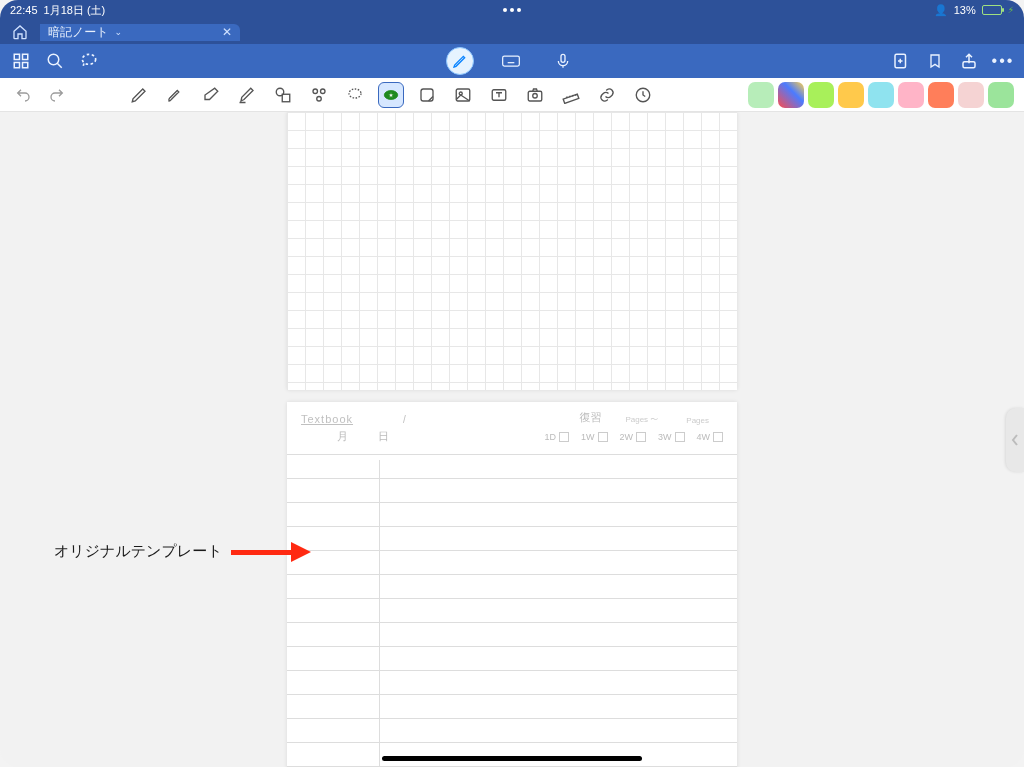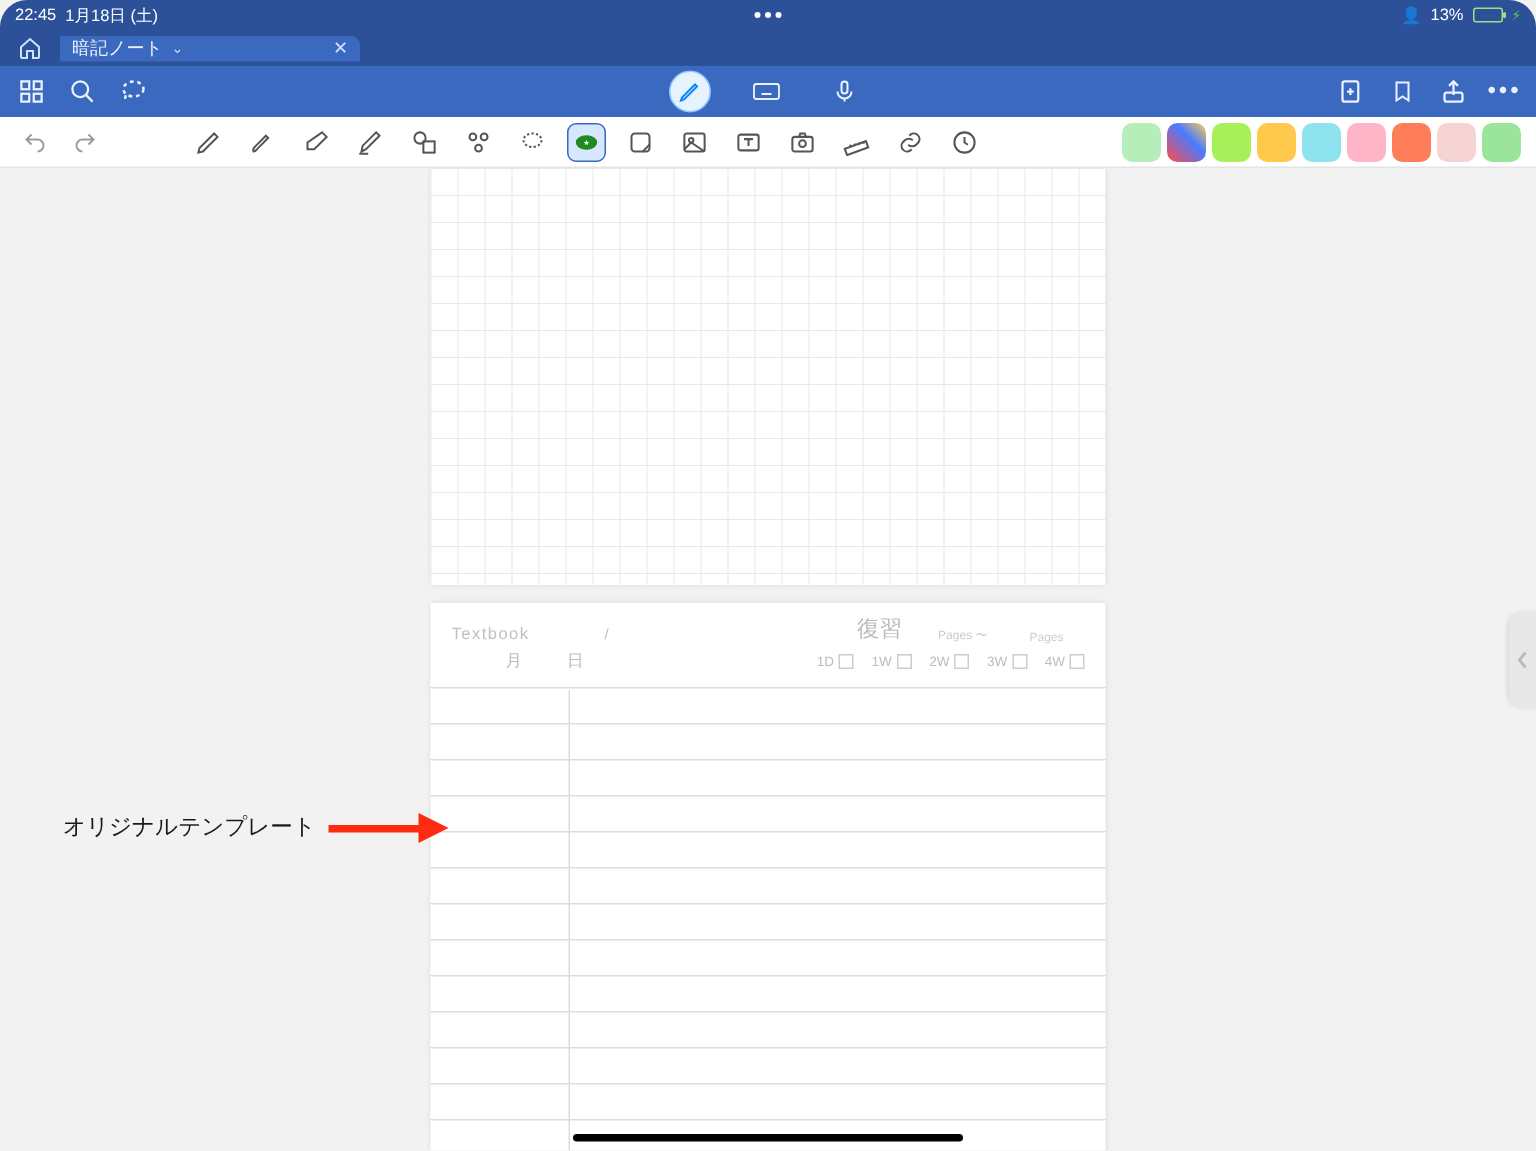--- a/index.html
+++ b/index.html
@@ -98,23 +98,23 @@
       linear-gradient(#e7e7e7 1px,transparent 1px),
       linear-gradient(90deg,#e7e7e7 1px,transparent 1px);
     background-size:18px 18px;
   }
   .page.template-page {
     top:290px; height:560px;
     font-size:10px; color:#bbb;
   }
   .tpl-header{padding:8px 14px 4px;}
   .tpl-row1{display:flex;align-items:flex-end;}
-  .tpl-row1 .tbk{font-size:11px;color:#c0c0c0;letter-spacing:1px;}
+  .tpl-row1 .tbk{font-size:11px;color:#c0c0c0;letter-spacing:1px;text-decoration:underline;}
   .tpl-row1 .slash{margin:0 30px 0 50px;color:#c0c0c0;}
-  .tpl-row1 .rev{margin-left:auto;margin-right:10px;font-size:15px;color:#bbb;}
+  .tpl-row1 .rev{margin-left:auto;margin-right:10px;font-size:11px;color:#bbb;}
   .tpl-row1 .pg{font-size:8px;color:#ccc;margin:0 14px;white-space:nowrap;}
   .tpl-row2{display:flex;gap:30px;padding-left:36px;margin-top:4px;font-size:11px;color:#bbb;}
   .tpl-row2 .review-cells{margin-left:auto;display:flex;gap:12px;}
   .rc{display:flex;align-items:center;gap:3px;font-size:9px;color:#bbb;}
   .rc .box{width:10px;height:10px;border:1px solid #ccc;}
   .tpl-lines{border-top:1px solid #ddd;margin-top:6px;}
   .tpl-line{height:24px;border-bottom:1px solid #ddd;}
   .tpl-vline{position:absolute;left:92px;top:58px;bottom:0;width:1px;background:#ddd;}
 
   
@@ -404,21 +404,21 @@
         <div class="tpl-line"></div>
         <div class="tpl-line"></div>
       <div class="tpl-line"></div>
         <div class="tpl-line"></div>
         <div class="tpl-line"></div>
       <div class="tpl-line"></div>
 
     </div>
   </div>
 
-  <div class="annot" style="left:42px;top:430px;">
+  <div class="annot" style="left:54px;top:430px;">
     <span>オリジナルテンプレート</span>
     <span class="arrow">
         <span class="shaft"></span>
         <span class="head"></span>
       </span>
   </div>
 
   <div class="edge-pull">
     <svg width="8" height="12" viewBox="0 0 8 12" fill="none" stroke="#bcbcbc" stroke-width="2">
         <path d="M6 1L2 6l4 5"></path>

